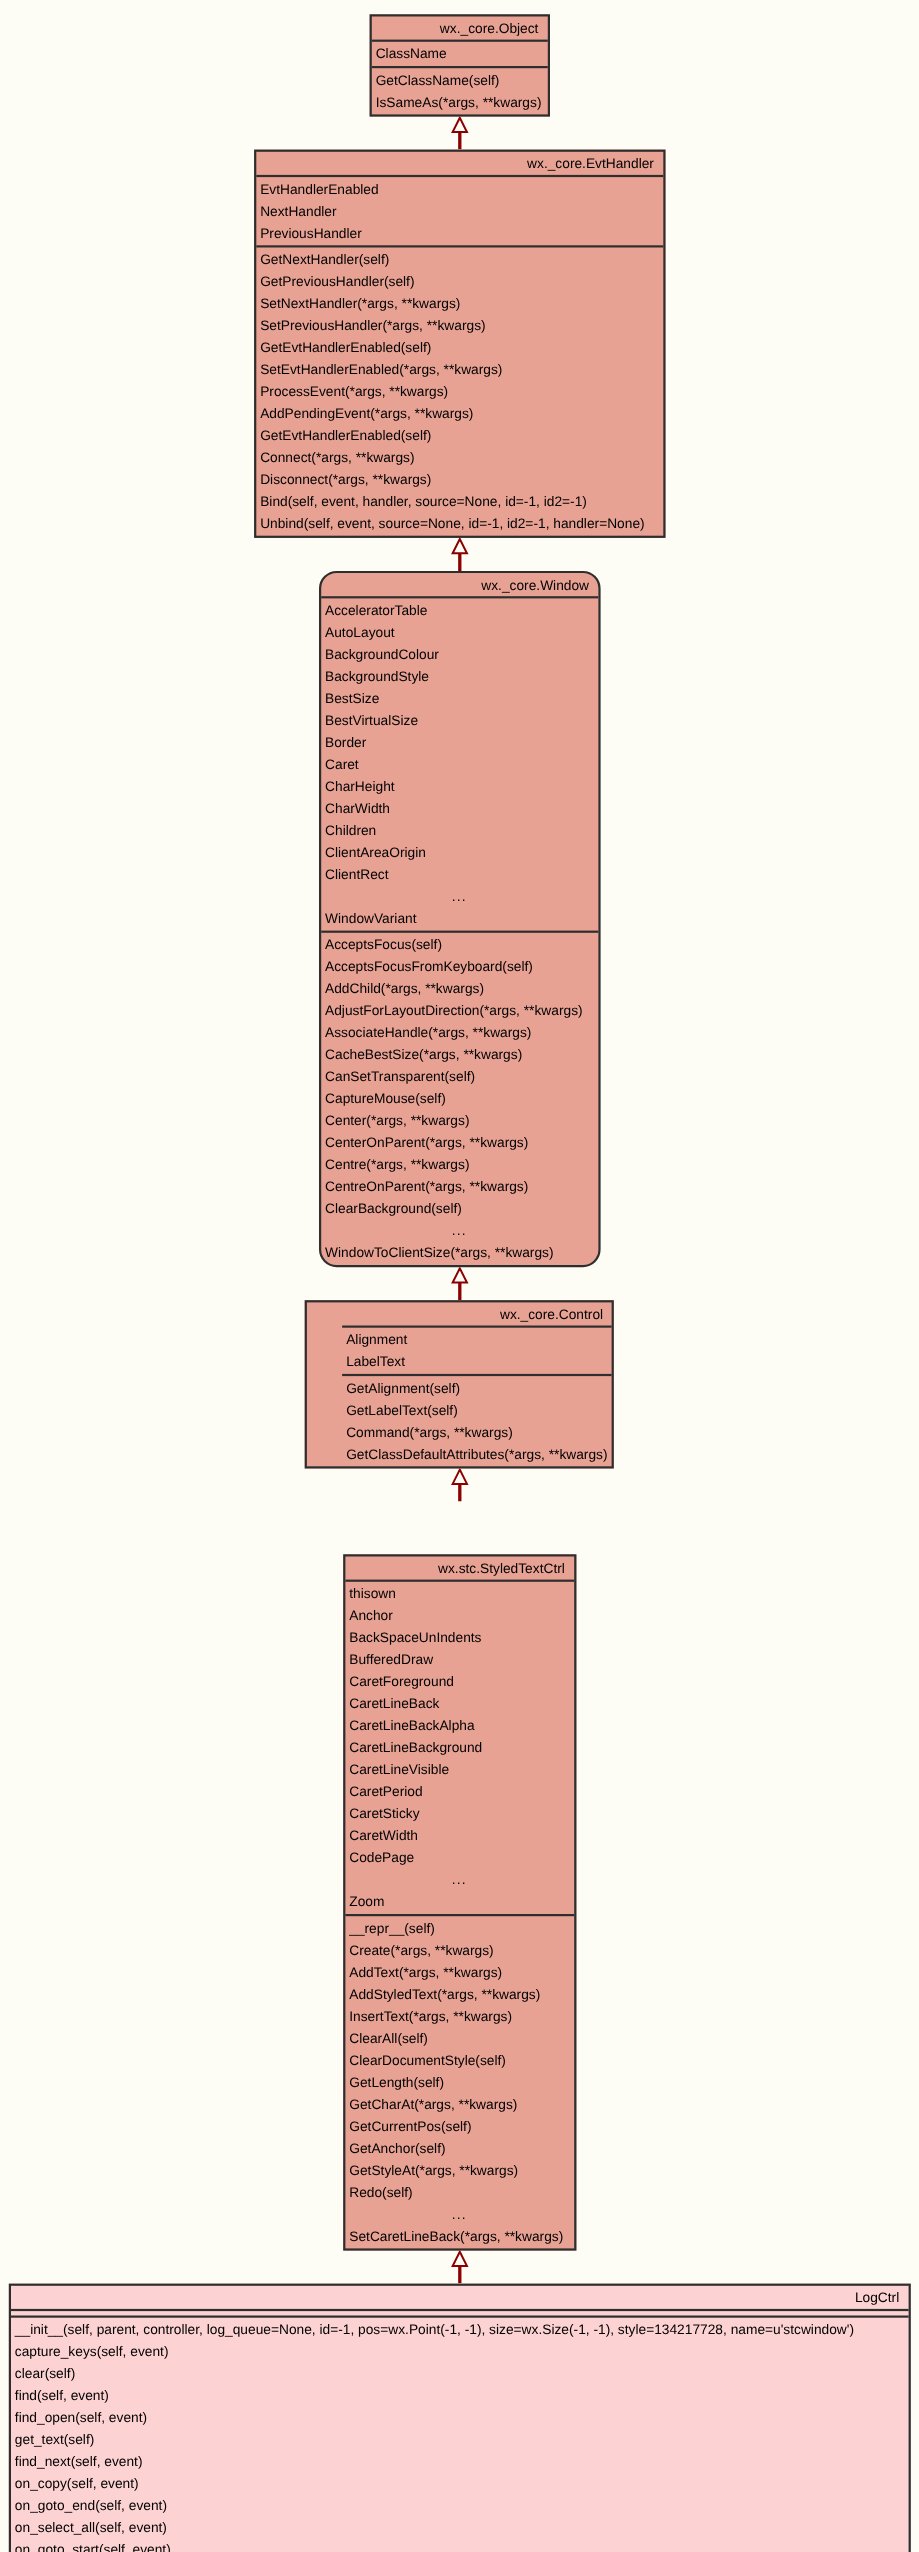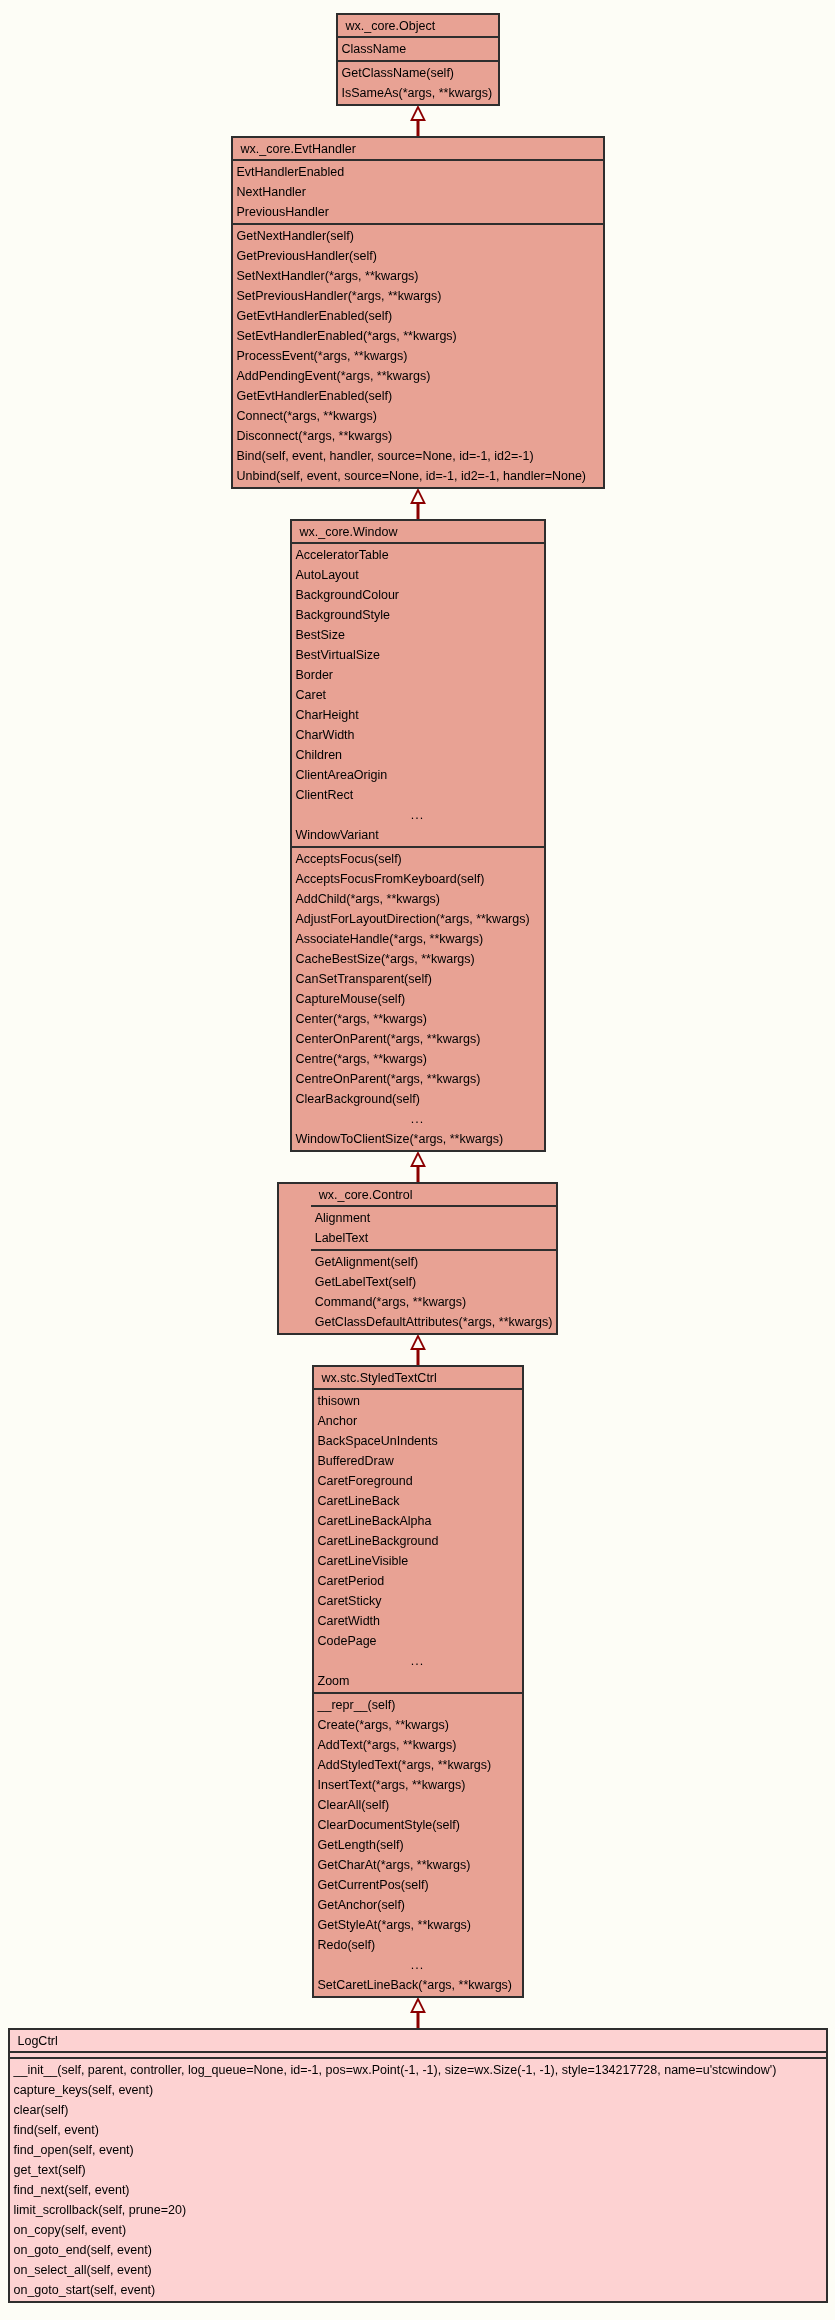--- a/index.html
+++ b/index.html
@@ -26,21 +26,21 @@
     flex-direction: column;
     align-items: center;
   }
   .class-box {
     background: var(--box-fill);
     border: 2px solid var(--border);
     font-size: 12.5px;
   }
   .class-box.light { background: var(--subclass-fill); }
   .class-title {
-    text-align: left;
+    text-align: right;
     line-height: 20px;
     padding: 1px 8px 0 8px;
     border-bottom: 2px solid var(--border);
     white-space: nowrap;
   }
   .attrs, .methods {
     padding: 1px 0;
   }
   .attrs {
     border-bottom: 2px solid var(--border);
@@ -52,23 +52,23 @@
     white-space: nowrap;
     overflow: hidden;
   }
   .member-row.ellipsis {
     text-align: center;
     letter-spacing: 1px;
   }
   
   #box-0 { width: max-content; min-width: 164px; }
   #box-1 { width: max-content; min-width: 374px; }
-  #box-2 { width: max-content; min-width: 256px; }
+  #box-2 { width: max-content; min-width: 256px; border-radius: 16px; }
   #box-3 { width: max-content; min-width: 259px; padding-left: 32px; }
-  #box-4 { width: max-content; min-width: 212px; }
+  #box-4 { width: max-content; min-width: 212px; margin-top: 48px; }
   #box-5 { width: 820px; }
   .arrow {
     height: 30px;
     width: 20px;
     display: flex;
     align-items: flex-start;
     justify-content: center;
   }
   .arrow svg { display: block; }
   .arrow line {
@@ -250,21 +250,20 @@
     <header class="class-title">LogCtrl</header>
     <div class="attrs"></div>
     <div class="methods">
         <div class="member-row">__init__(self, parent, controller, log_queue=None, id=-1, pos=wx.Point(-1, -1), size=wx.Size(-1, -1), style=134217728, name=u'stcwindow')</div>
         <div class="member-row">capture_keys(self, event)</div>
         <div class="member-row">clear(self)</div>
         <div class="member-row">find(self, event)</div>
         <div class="member-row">find_open(self, event)</div>
         <div class="member-row">get_text(self)</div>
         <div class="member-row">find_next(self, event)</div>
-        <div class="member-row">limit_scrollback(self, prune=20)</div>
         <div class="member-row">on_copy(self, event)</div>
         <div class="member-row">on_goto_end(self, event)</div>
         <div class="member-row">on_select_all(self, event)</div>
         <div class="member-row">on_goto_start(self, event)</div>
       </div>
   </section>
 
 </div>
 
 </body></html>

